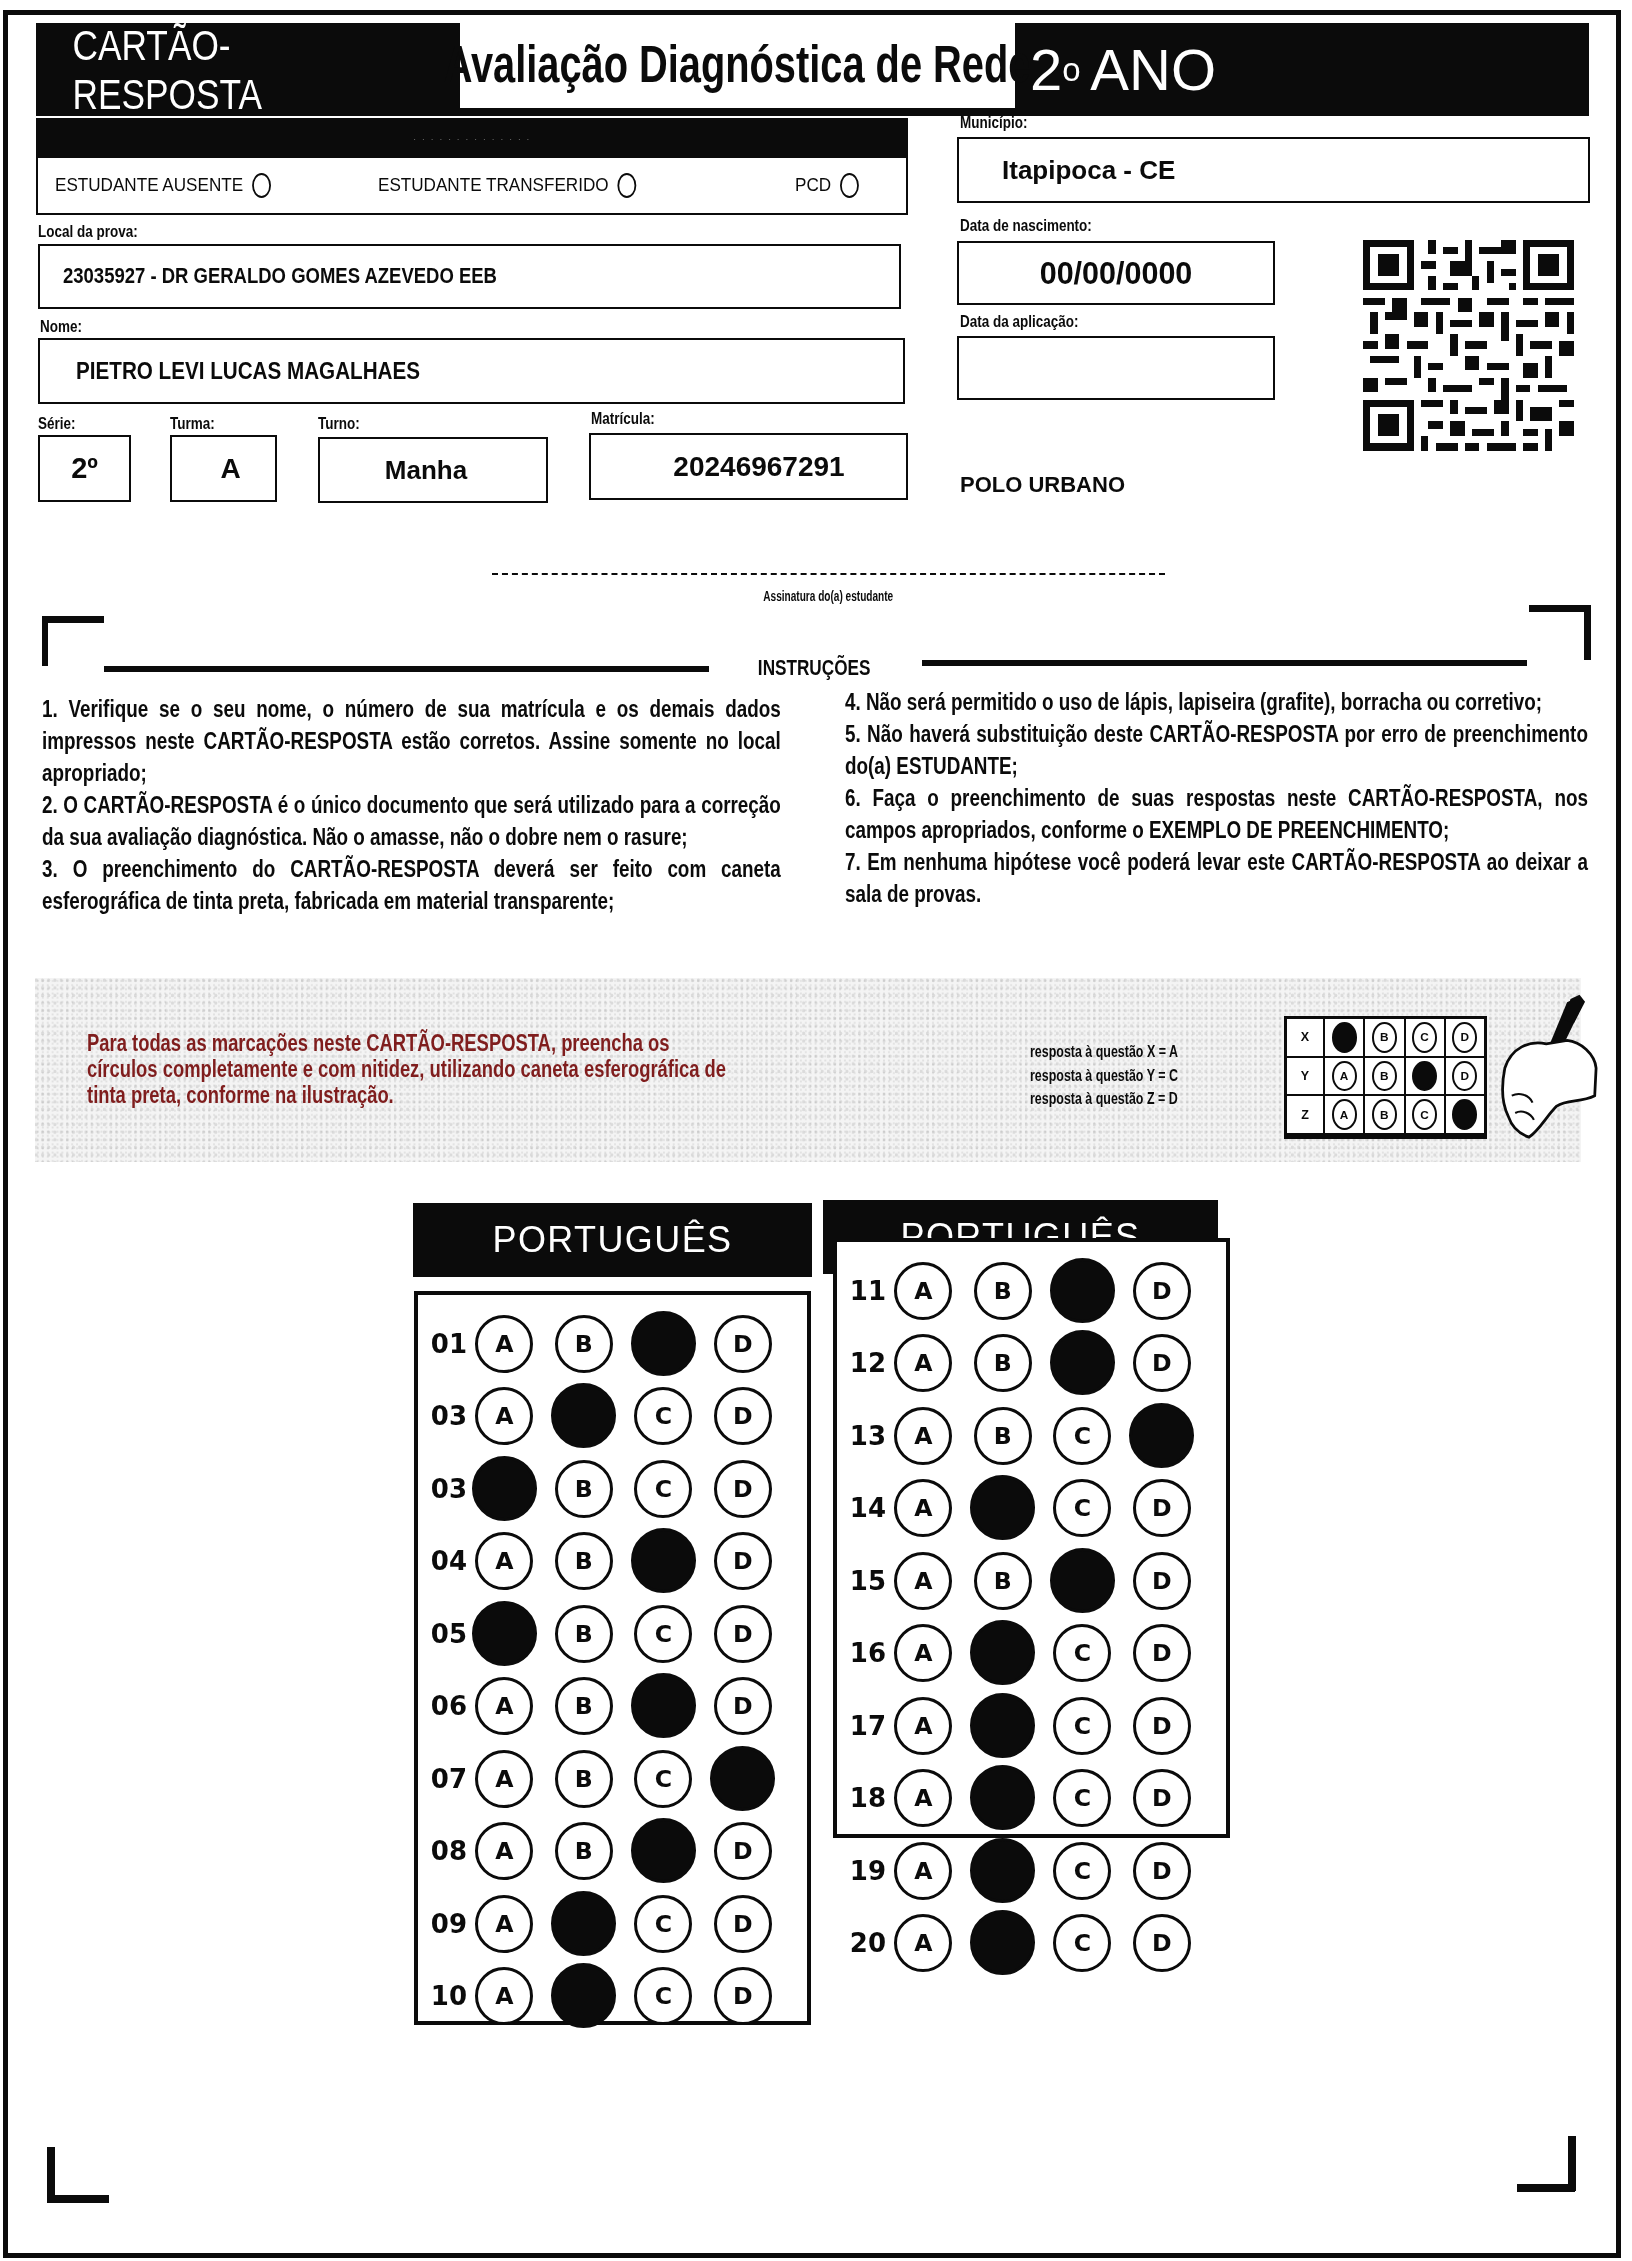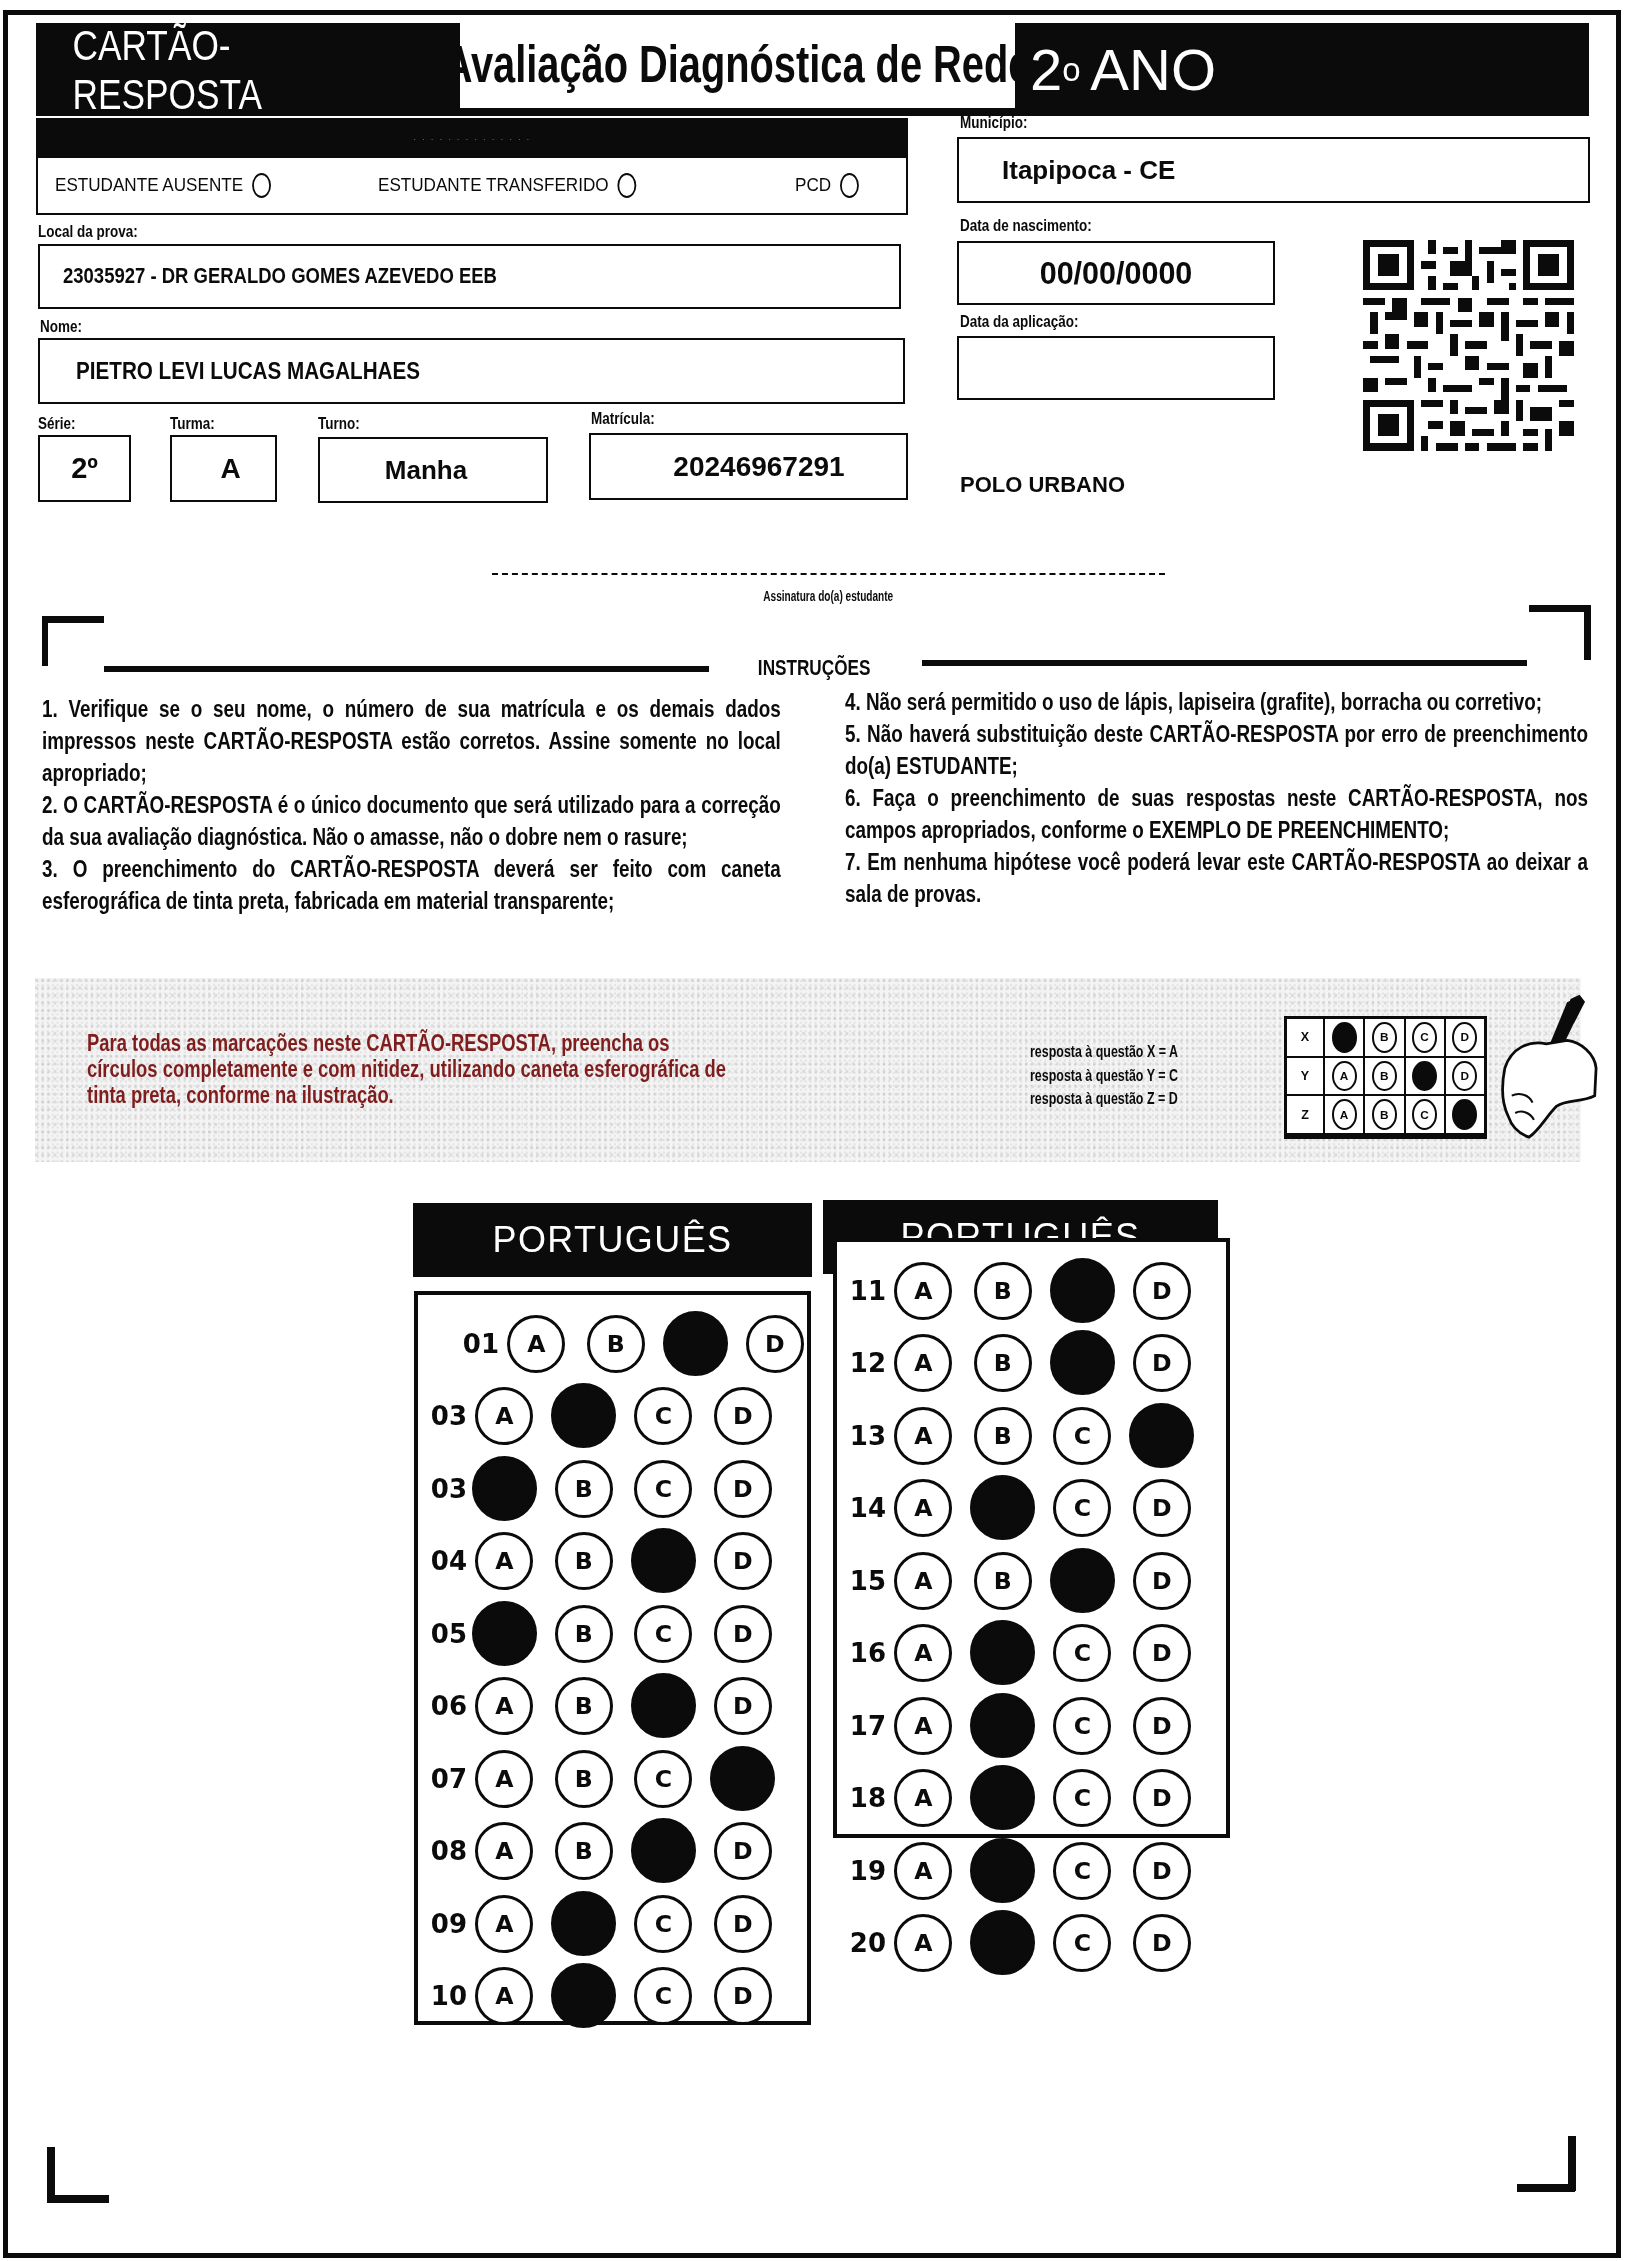--- a/index.html
+++ b/index.html
@@ -334,21 +334,21 @@
   <path d="M70 150 C80 145, 95 148, 100 160" fill="none" stroke="#0b0b0b" stroke-width="3"></path>
   <path d="M75 175 C85 170, 97 175, 102 185" fill="none" stroke="#0b0b0b" stroke-width="3"></path>
   <path d="M155 10 L168 4 L176 14 L160 45 L145 40 Z" fill="#0b0b0b"></path>
 </svg>
 
 <div class="abs sec-head" style="left:413px; top:1203px; width:399px;">PORTUGUÊS</div>
 <div class="abs sec-head" style="left:823px; top:1200px; width:395px;">PORTUGUÊS</div>
 
 <div class="abs grid-box" style="left:414px; top:1291px; width:397px; height:734px;">
   <div id="grid-0">
-      <div class="q-row" style="top: 14px; padding-left: 32px;">
+      <div class="q-row" style="top: 14px;">
         <span class="q-num">01</span>
         <span class="bub">A</span>
         <span class="bub">B</span>
         <span class="bub filled">C</span>
         <span class="bub">D</span>
       </div>
       <div class="q-row" style="top: 86px;">
         <span class="q-num">03</span>
         <span class="bub">A</span>
         <span class="bub filled">B</span>

